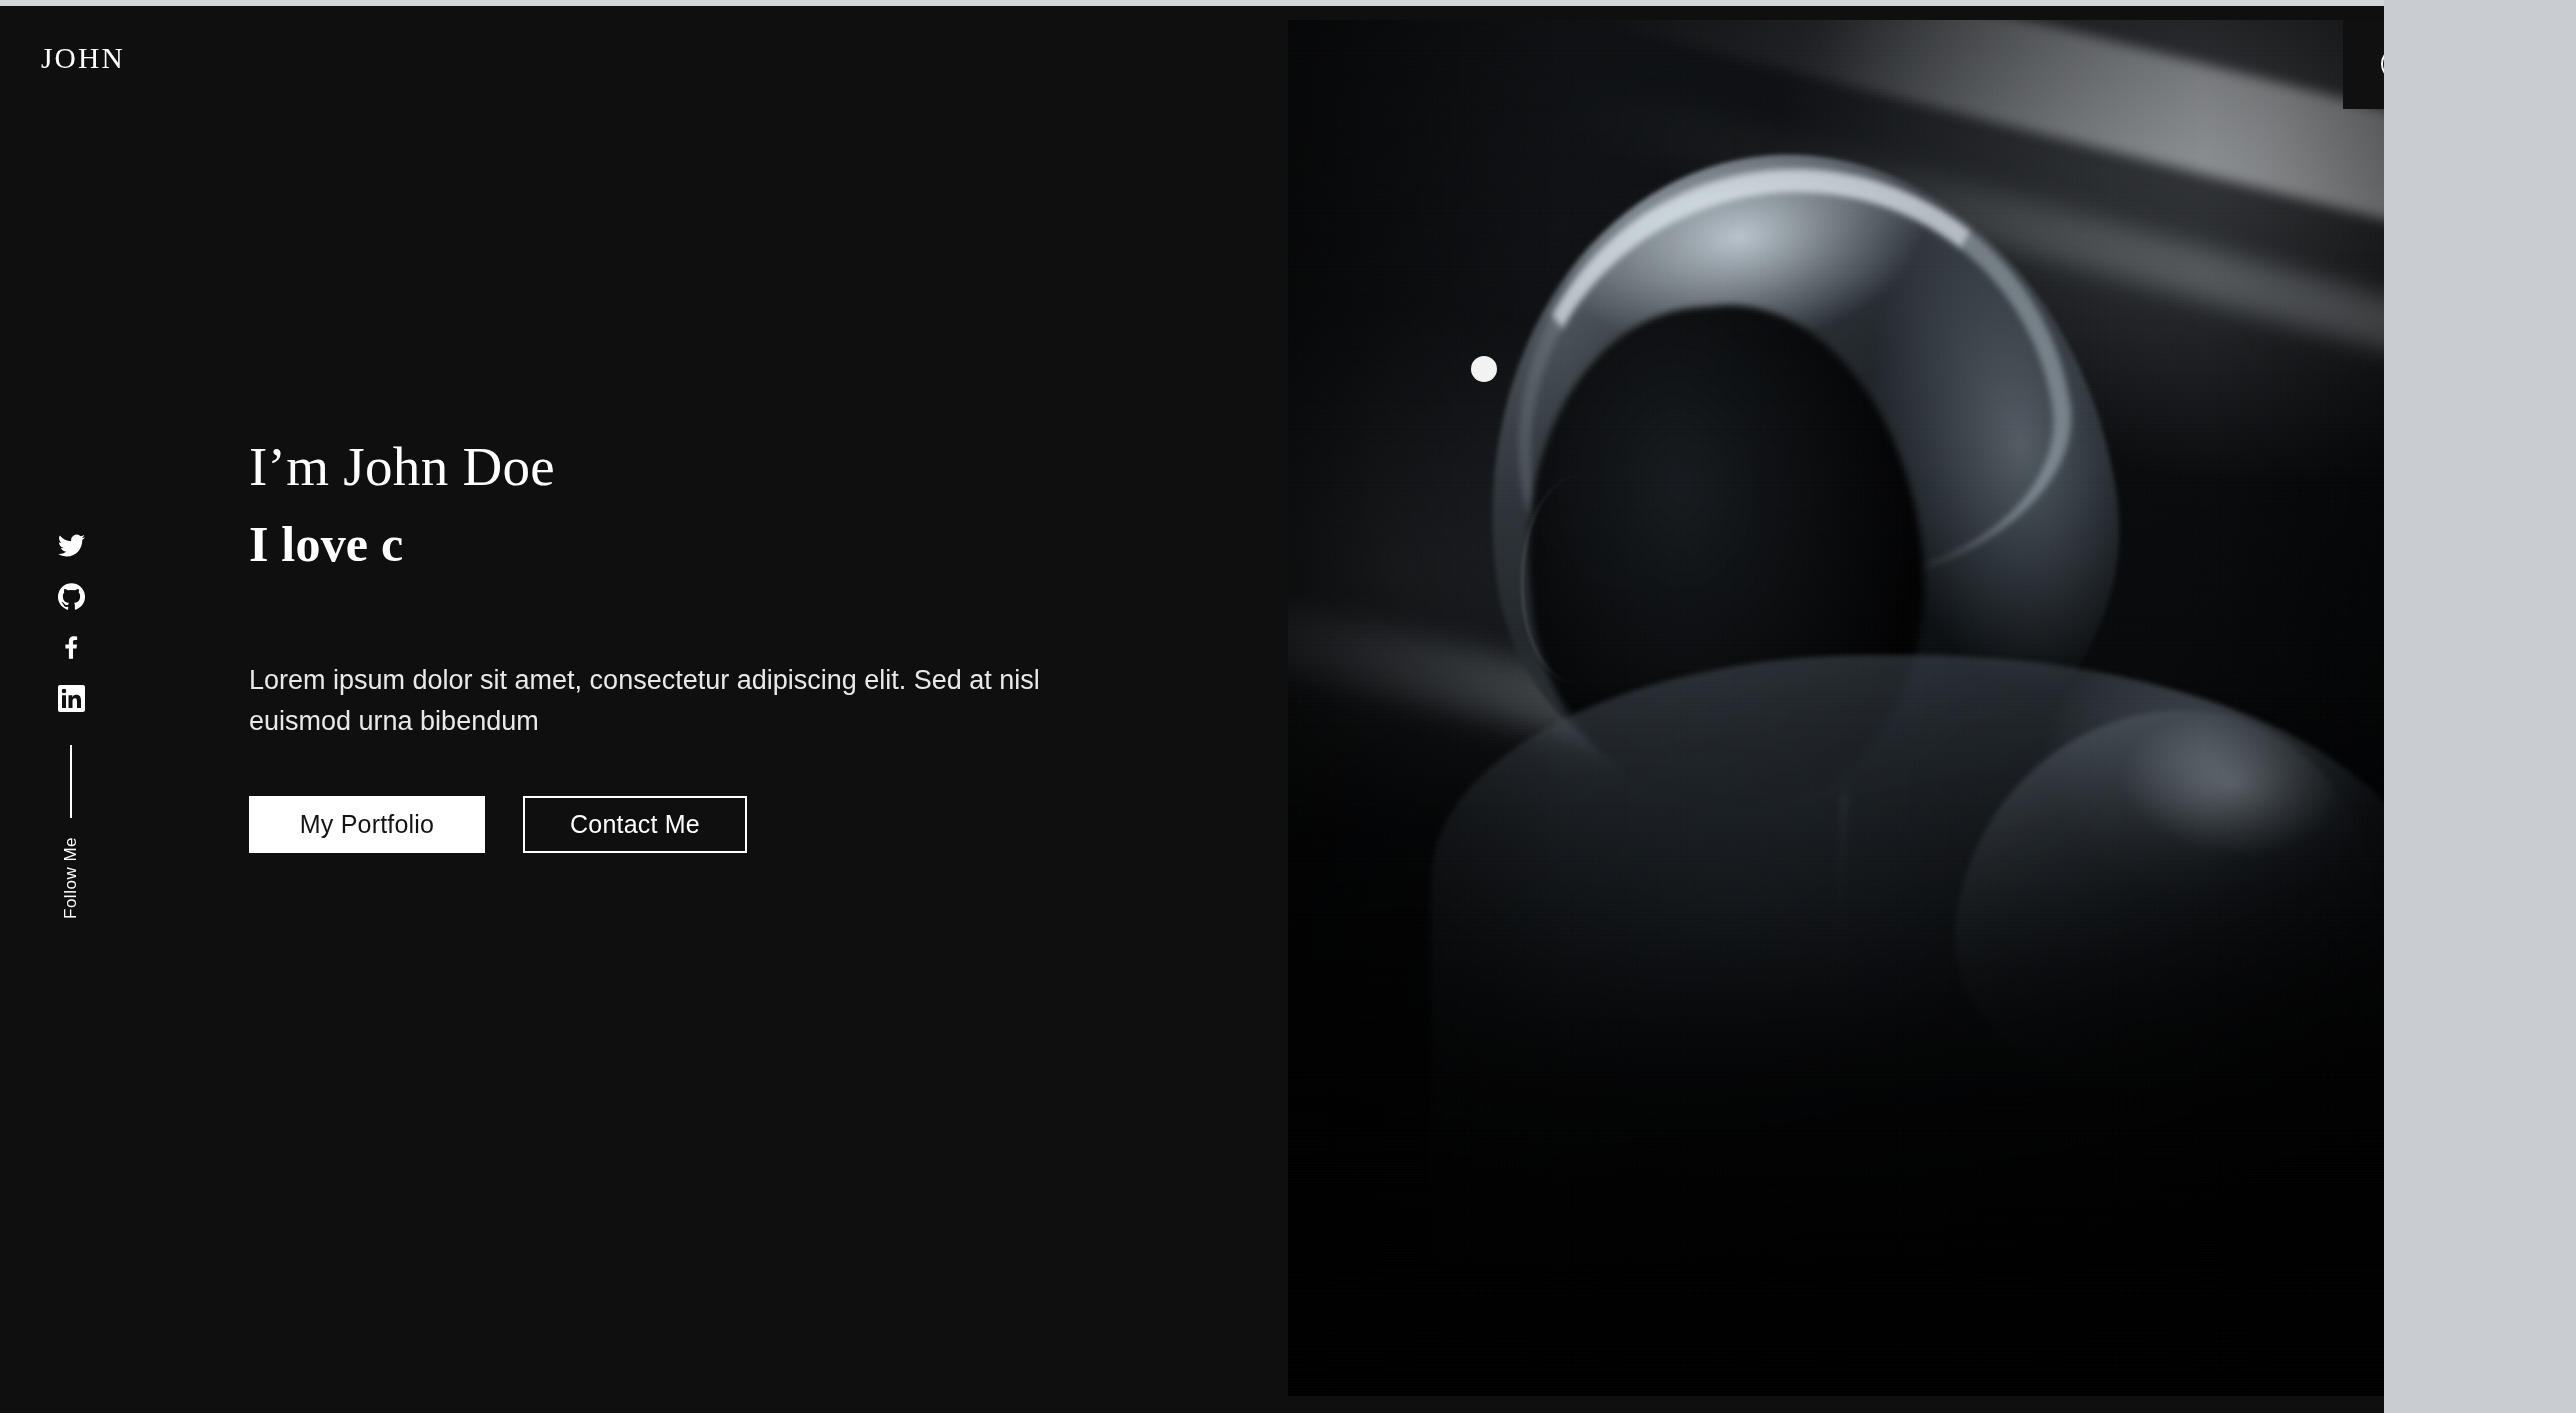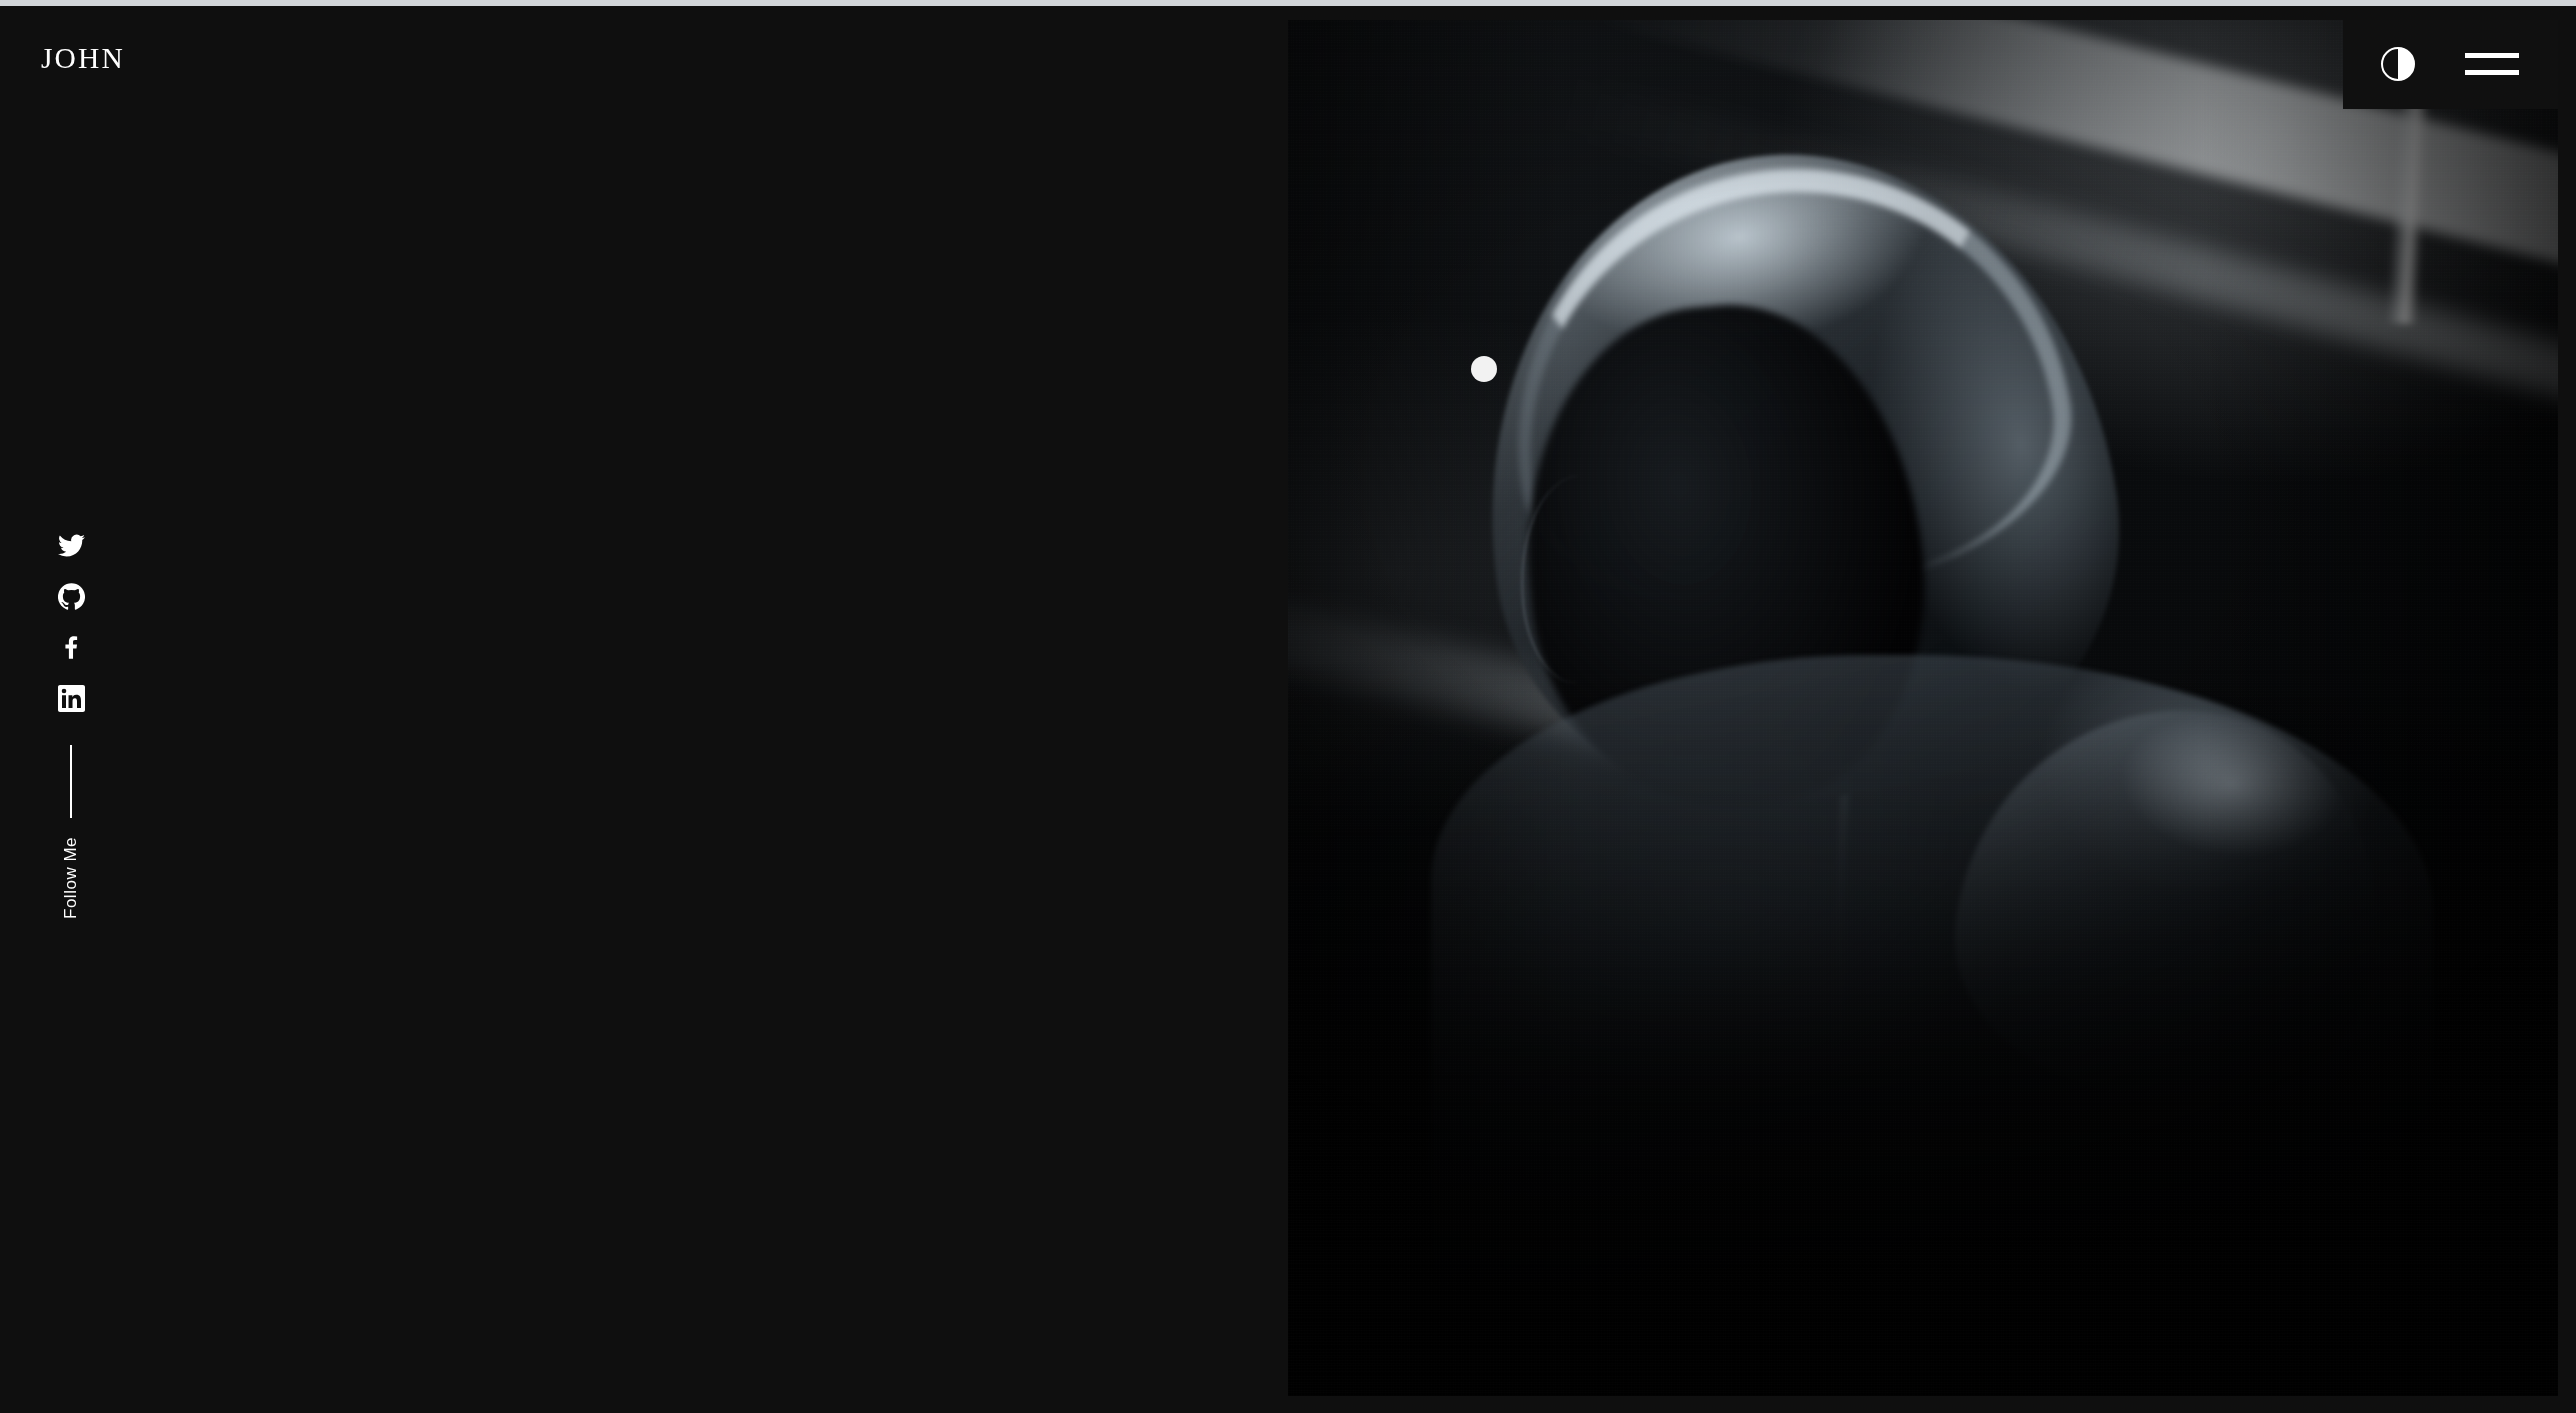--- a/index.html
+++ b/index.html
@@ -9,21 +9,21 @@
     width:2576px;
     height:1413px;
     background:#c9ccd0;
     font-family:"Liberation Sans", sans-serif;
     overflow:hidden;
   }
 
   
   .viewport {
     position:relative;
-    width:2576px;
+    width:2384px;
     height:1413px;
     background:#0f0f0f;
     overflow:hidden;
   }
 
   
   .browser-edge {
     position:absolute;
     top:0; left:0;
     width:2576px;
@@ -465,17 +465,30 @@
           <path d="M20.45 20.45h-3.56v-5.57c0-1.33-.03-3.04-1.85-3.04-1.85 0-2.14 1.45-2.14 2.94v5.67H9.35V9h3.41v1.56h.05a3.74 3.74 0 0 1 3.37-1.85c3.6 0 4.27 2.37 4.27 5.46zM5.34 7.43a2.07 2.07 0 1 1 0-4.14 2.07 2.07 0 0 1 0 4.14zM7.12 20.45H3.55V9h3.57zM22.22 0H1.77C.79 0 0 .77 0 1.73v20.54C0 23.22.79 24 1.77 24h20.45c.98 0 1.78-.78 1.78-1.73V1.73C24 .77 23.2 0 22.22 0z"></path>
         </svg>
       </span>
     </a>
 
     <div class="rail-line"></div>
 
     <div class="rail-label">Follow Me</div>
   </div>
 
+  <div class="hero-copy">
+
+    <h1 class="headline-1">I’m John Doe</h1>
+
+    <h2 class="headline-2">I love c</h2>
+
+    <p class="hero-text">Lorem ipsum dolor sit amet, consectetur adipiscing elit. Sed at nisl euismod urna bibendum</p>
+
+    <div class="hero-actions">
+      <button class="btn btn-primary">My Portfolio</button>
+      <button class="btn btn-ghost">Contact Me</button>
+    </div>
+  </div>
 
   <div class="cursor-dot"></div>
 
 </div>
 
 
 </body></html>

